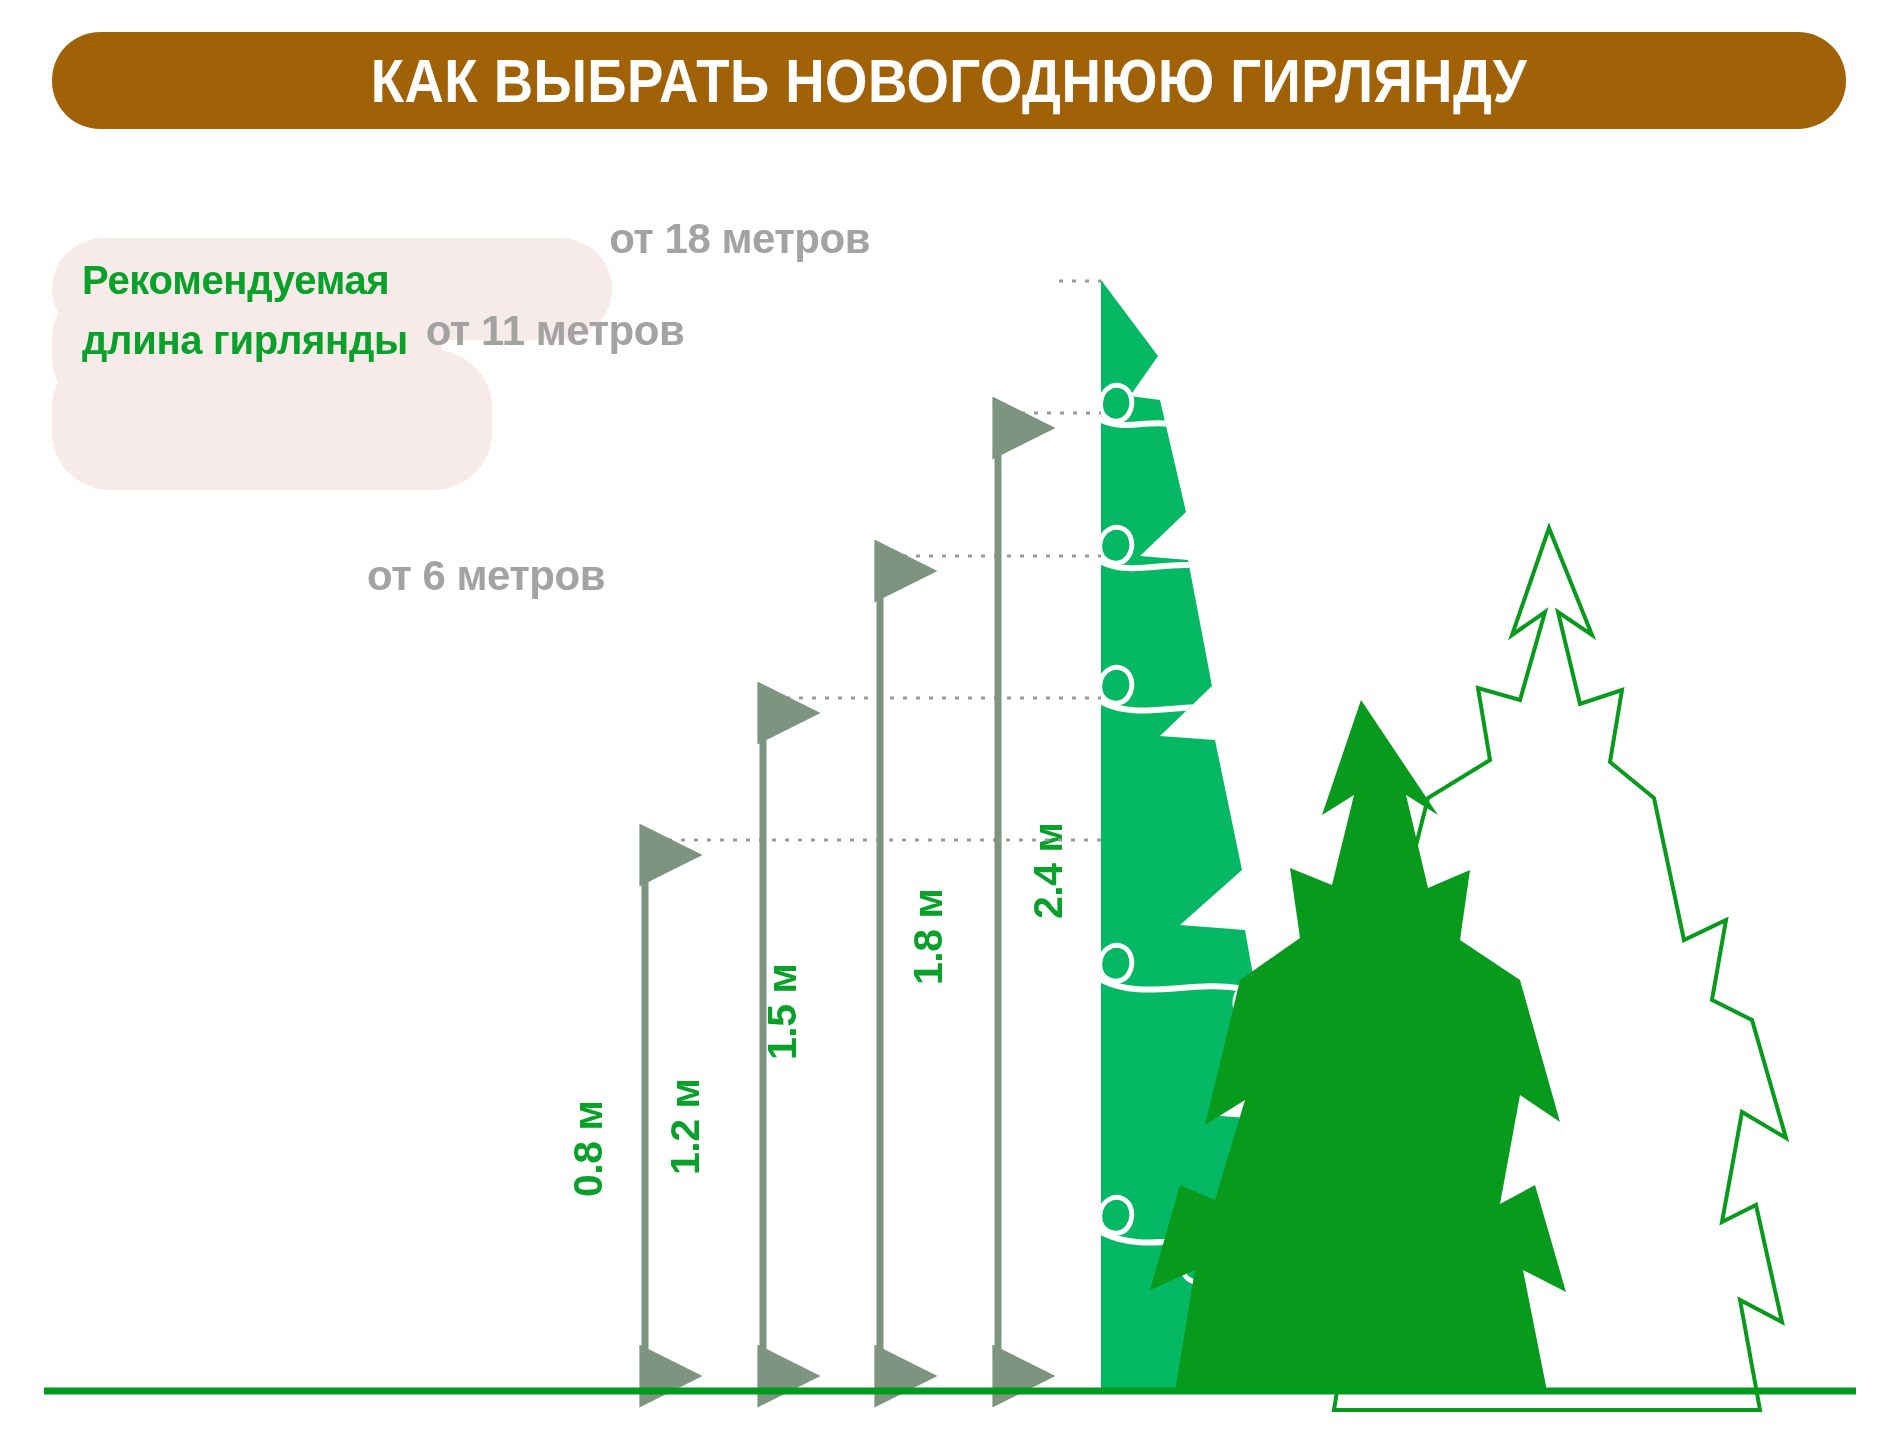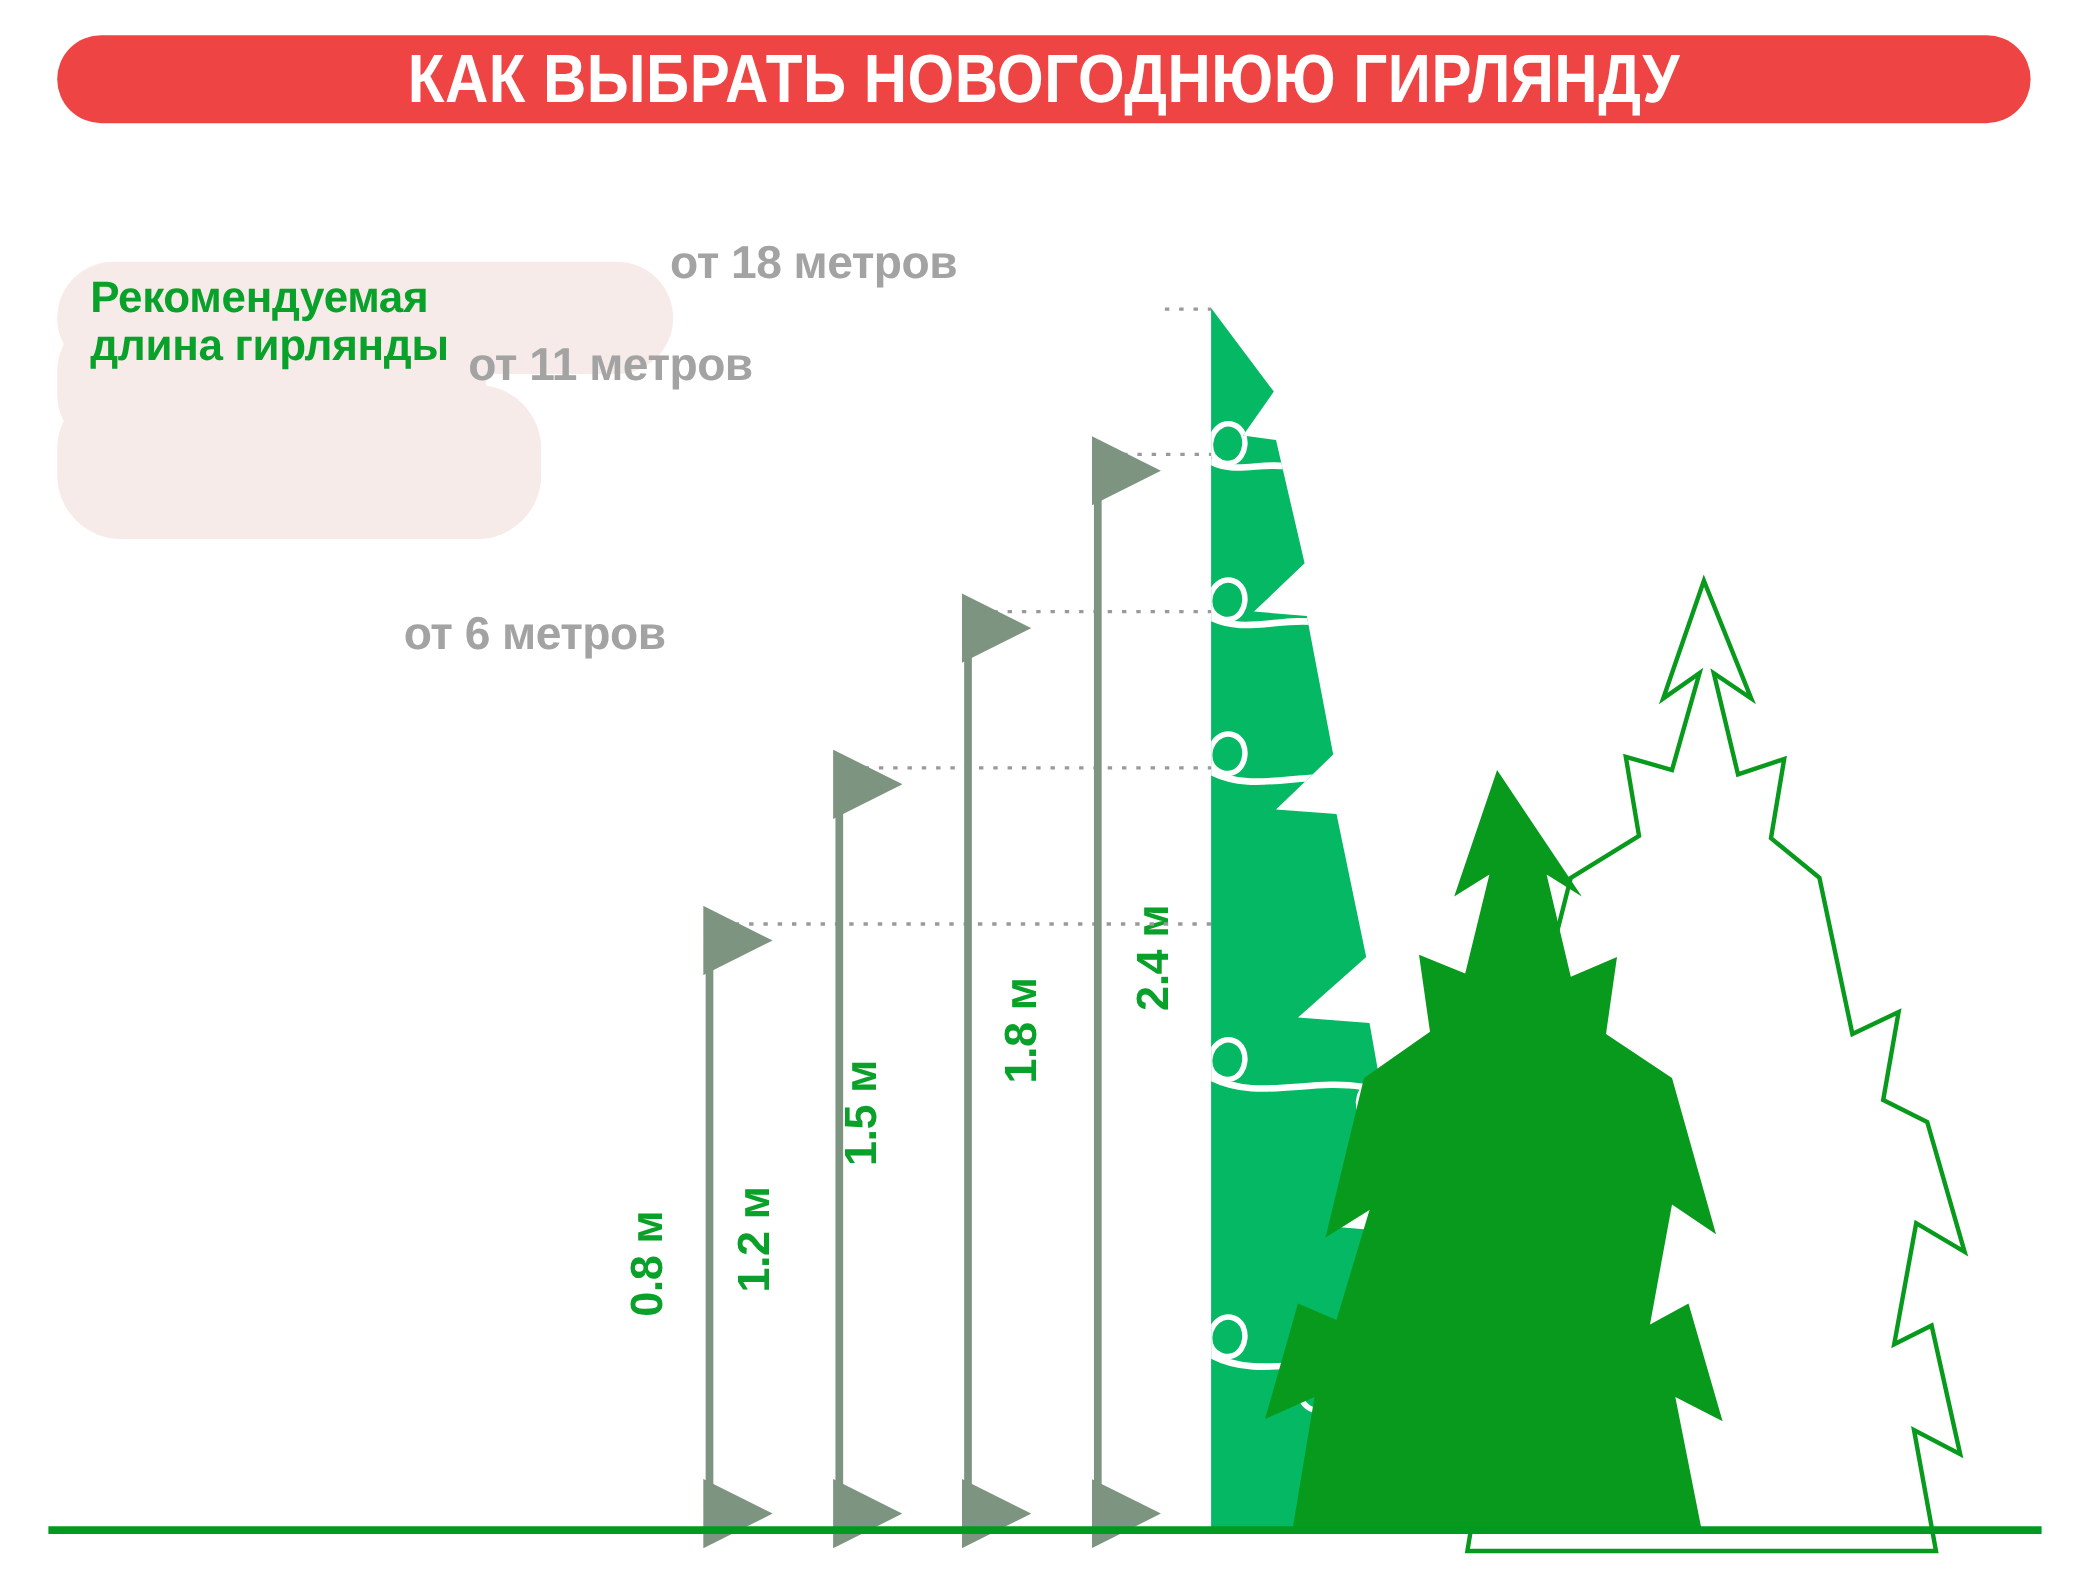--- a/index.html
+++ b/index.html
@@ -9,22 +9,22 @@
     font-family:"Liberation Sans", sans-serif;
     overflow:hidden;
     position:relative;
   }
   #stage{position:absolute;left:0;top:0;width:1898px;height:1436px;}
 
   
   .banner{
     position:absolute;
     left:52px;top:32px;
-    width:1794px;height:80px;
-    background:#ef4444;
+    width:1794px;height:97px;
+    background:#a16207;
     border-radius:48px;
   }
   .banner-text{
     position:absolute;left:0;top:0;width:100%;height:100%;
     display:flex;align-items:center;justify-content:center;
     color:#ffffff;
     font-size:62px;
     font-weight:bold;
     letter-spacing:0.5px;
     transform:scaleX(0.88);
@@ -33,21 +33,21 @@
 
   
   .legend-shape{position:absolute;left:0;top:0;}
   .legend-text{
     position:absolute;
     left:82px;top:250px;
     width:370px;
     color:#09a12a;
     font-size:40px;
     font-weight:bold;
-    line-height:43px;
+    line-height:60px;
     letter-spacing:-0.3px;
   }
 
   
   .mlabel{
     position:absolute;
     color:#a3a3a3;
     font-size:42px;
     font-weight:bold;
     white-space:nowrap;

